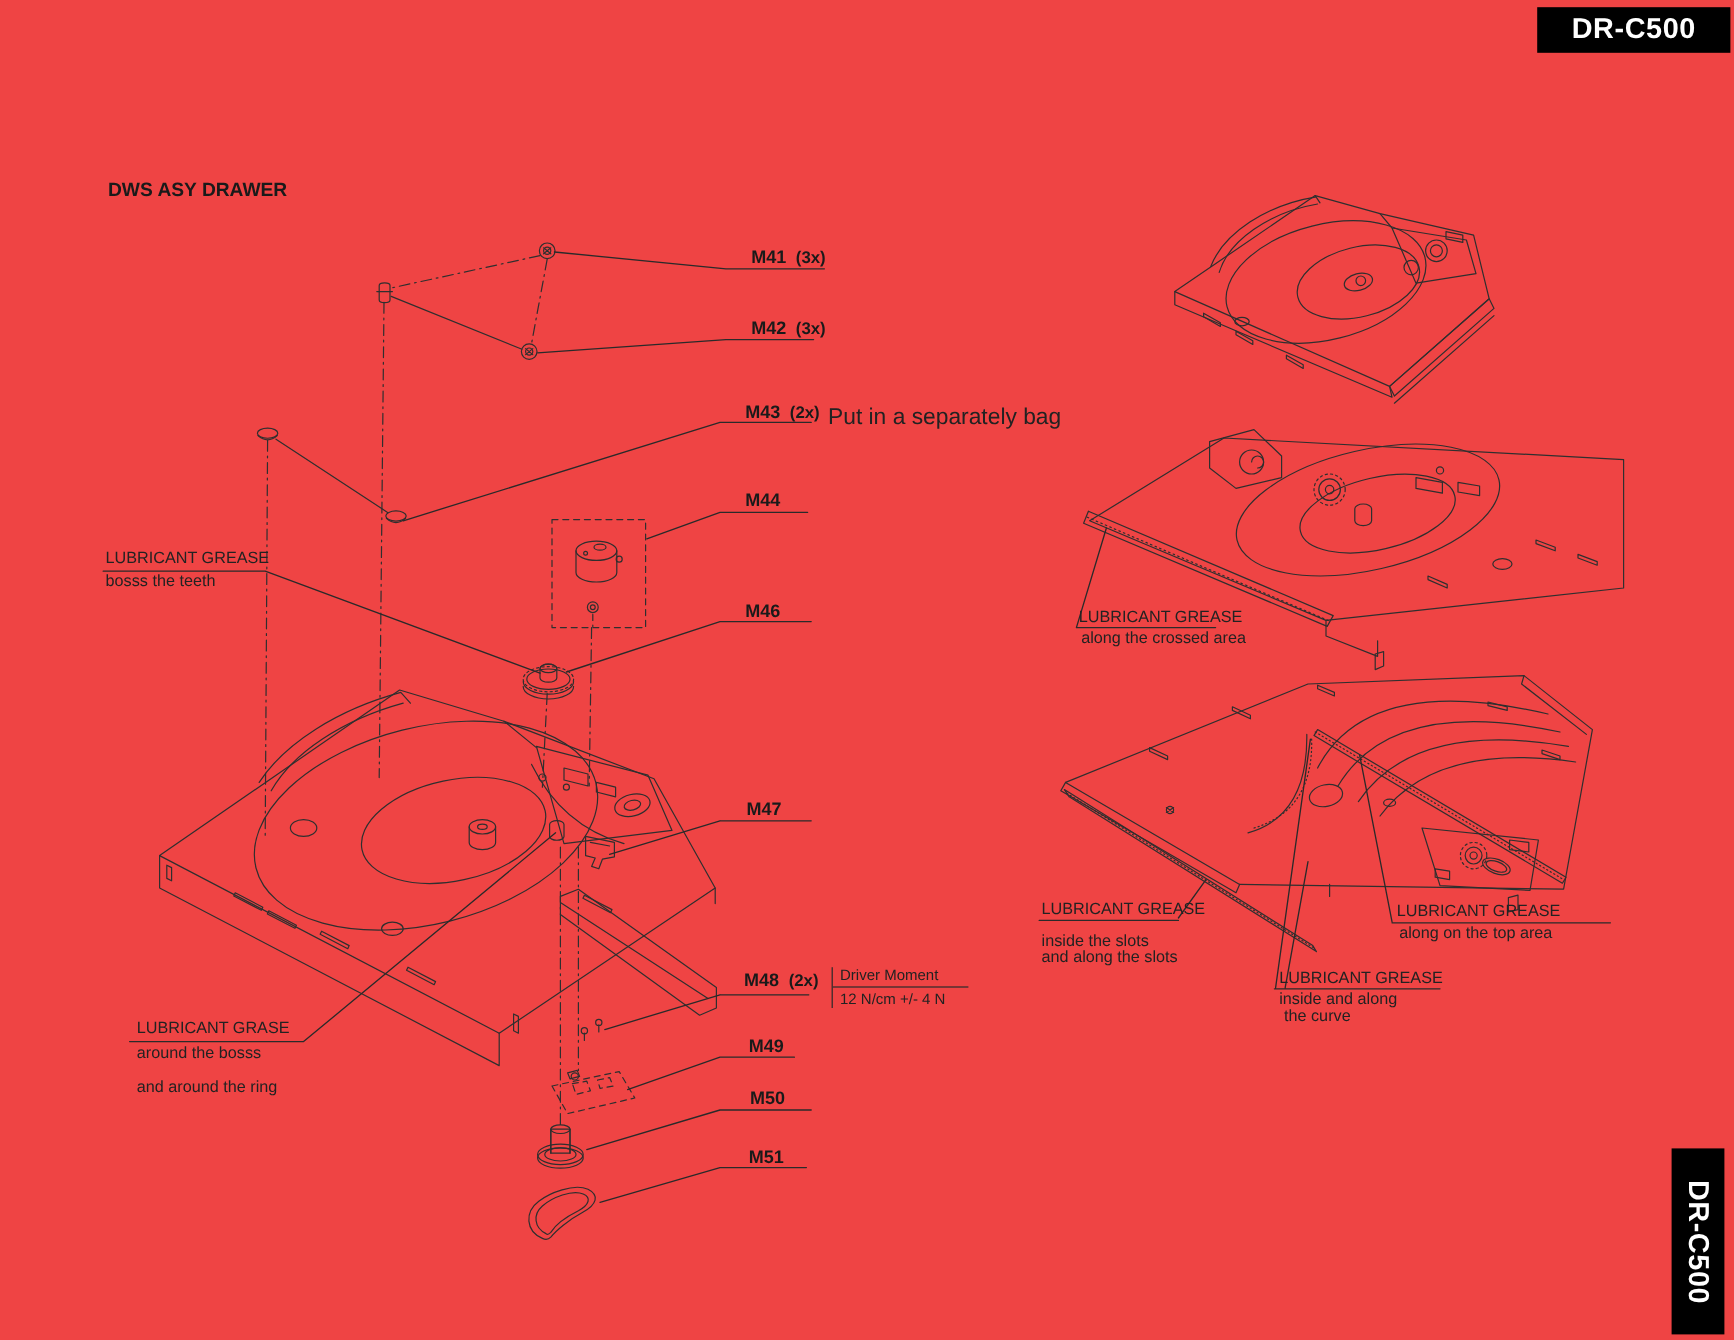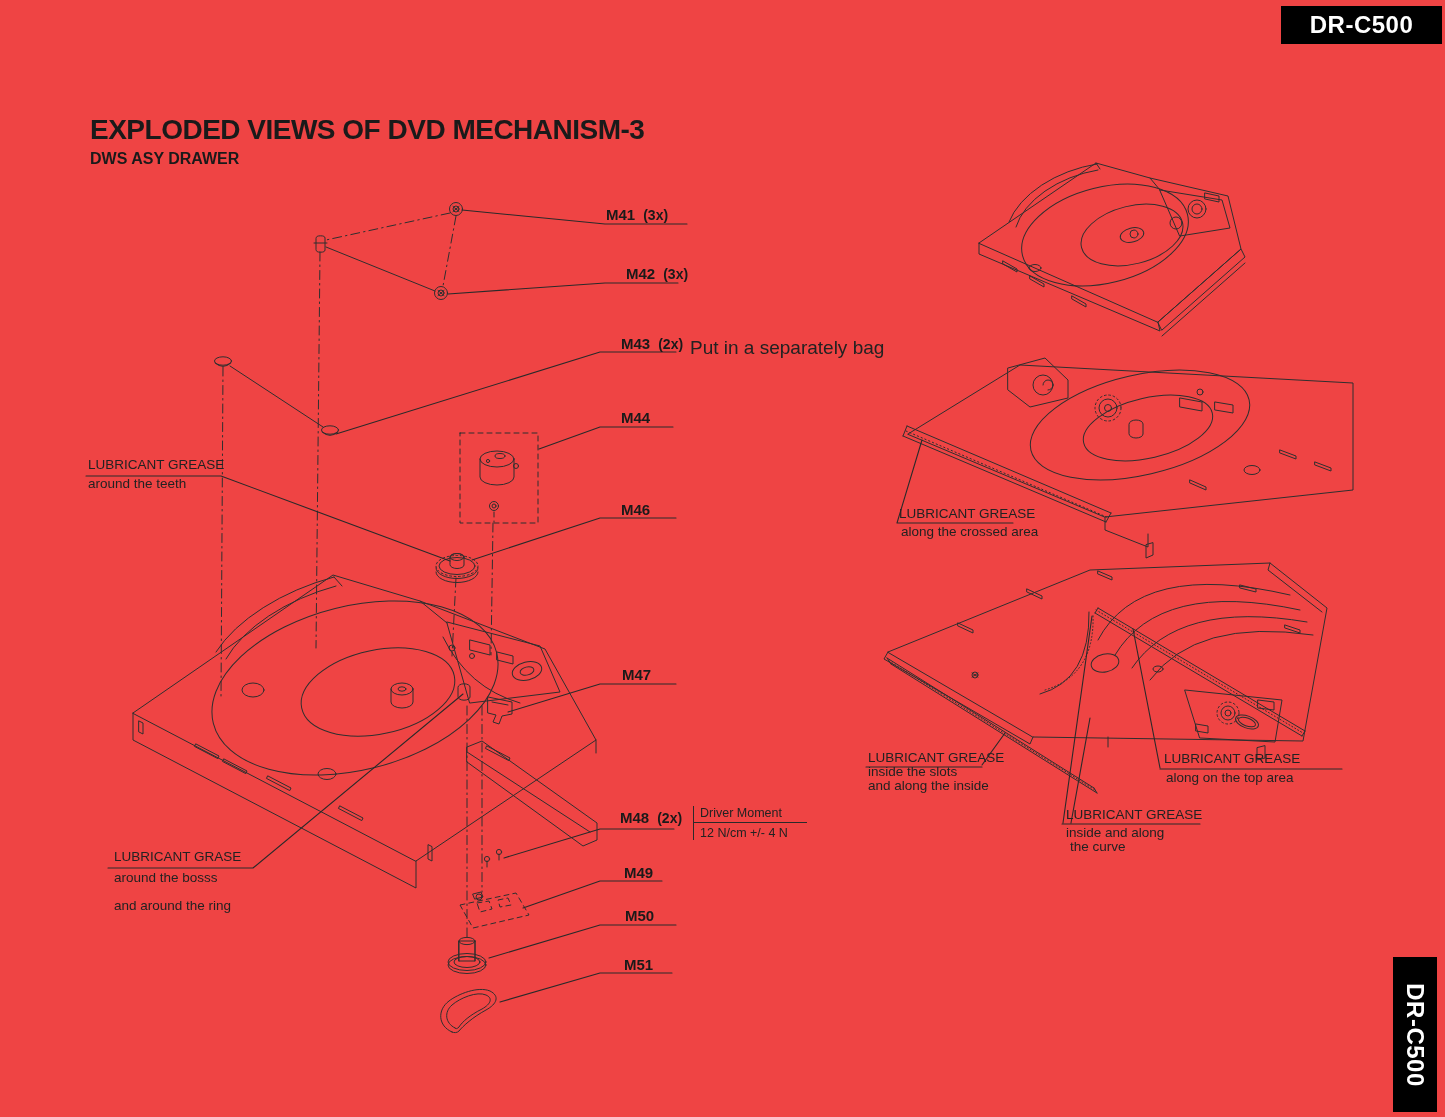--- a/index.html
+++ b/index.html
@@ -226,24 +226,23 @@
     </g>
   </svg>
 
   <div class="badge-top">
     <span>DR-C500</span>
   </div>
   <div class="badge-side">
     <span>DR-C500</span>
   </div>
 
-  <h1 class="ttl">EXPLODED VIEWS OF DVD MECHANISM-3</h1>
   <h2 class="sub">DWS ASY DRAWER</h2>
 
-  <div class="plabel" style="left:606px;top:206px">
+  <div class="plabel" style="left:626px;top:206px">
     <span>M41</span><span class="qty">(3x)</span>
   </div>
   <div class="plabel" style="left:626px;top:265px">
     <span>M42</span><span class="qty">(3x)</span>
   </div>
   <div class="plabel" style="left:621px;top:335px">
     <span>M43</span><span class="qty">(2x)</span>
   </div>
   <div class="pnote" style="left:690px;top:337px">Put in a separately bag</div>
   <div class="plabel" style="left:621px;top:409px">
@@ -267,35 +266,35 @@
   </div>
   <div class="plabel" style="left:625px;top:907px">
     <span>M50</span>
   </div>
   <div class="plabel" style="left:624px;top:956px">
     <span>M51</span>
   </div>
 
   <div class="glabel" style="left:88px;top:458px">
     <div>LUBRICANT GREASE</div>
-    <div style="margin-top:5px">around the teeth</div>
+    <div style="margin-top:5px">bosss the teeth</div>
   </div>
   <div class="glabel" style="left:114px;top:850px">
     <div>LUBRICANT GRASE</div>
     <div style="margin-top:7px">around the bosss</div>
     <div style="margin-top:14px">and around the ring</div>
   </div>
   <div class="glabel" style="left:899px;top:507px">
     <div>LUBRICANT GREASE</div>
     <div style="margin-top:4px;margin-left:2px">along the crossed area</div>
   </div>
   <div class="glabel" style="left:868px;top:751px">
     <div>LUBRICANT GREASE</div>
-    <div style="margin-top:0">inside the slots</div>
-    <div>and along the inside</div>
+    <div style="margin-top:12px">inside the slots</div>
+    <div>and along the slots</div>
   </div>
   <div class="glabel" style="left:1164px;top:752px">
     <div>LUBRICANT GREASE</div>
     <div style="margin-top:5px;margin-left:2px">along on the top area</div>
   </div>
   <div class="glabel" style="left:1066px;top:808px">
     <div>LUBRICANT GREASE</div>
     <div style="margin-top:4px">inside and along</div>
     <div style="margin-left:4px">the curve</div>
   </div>

